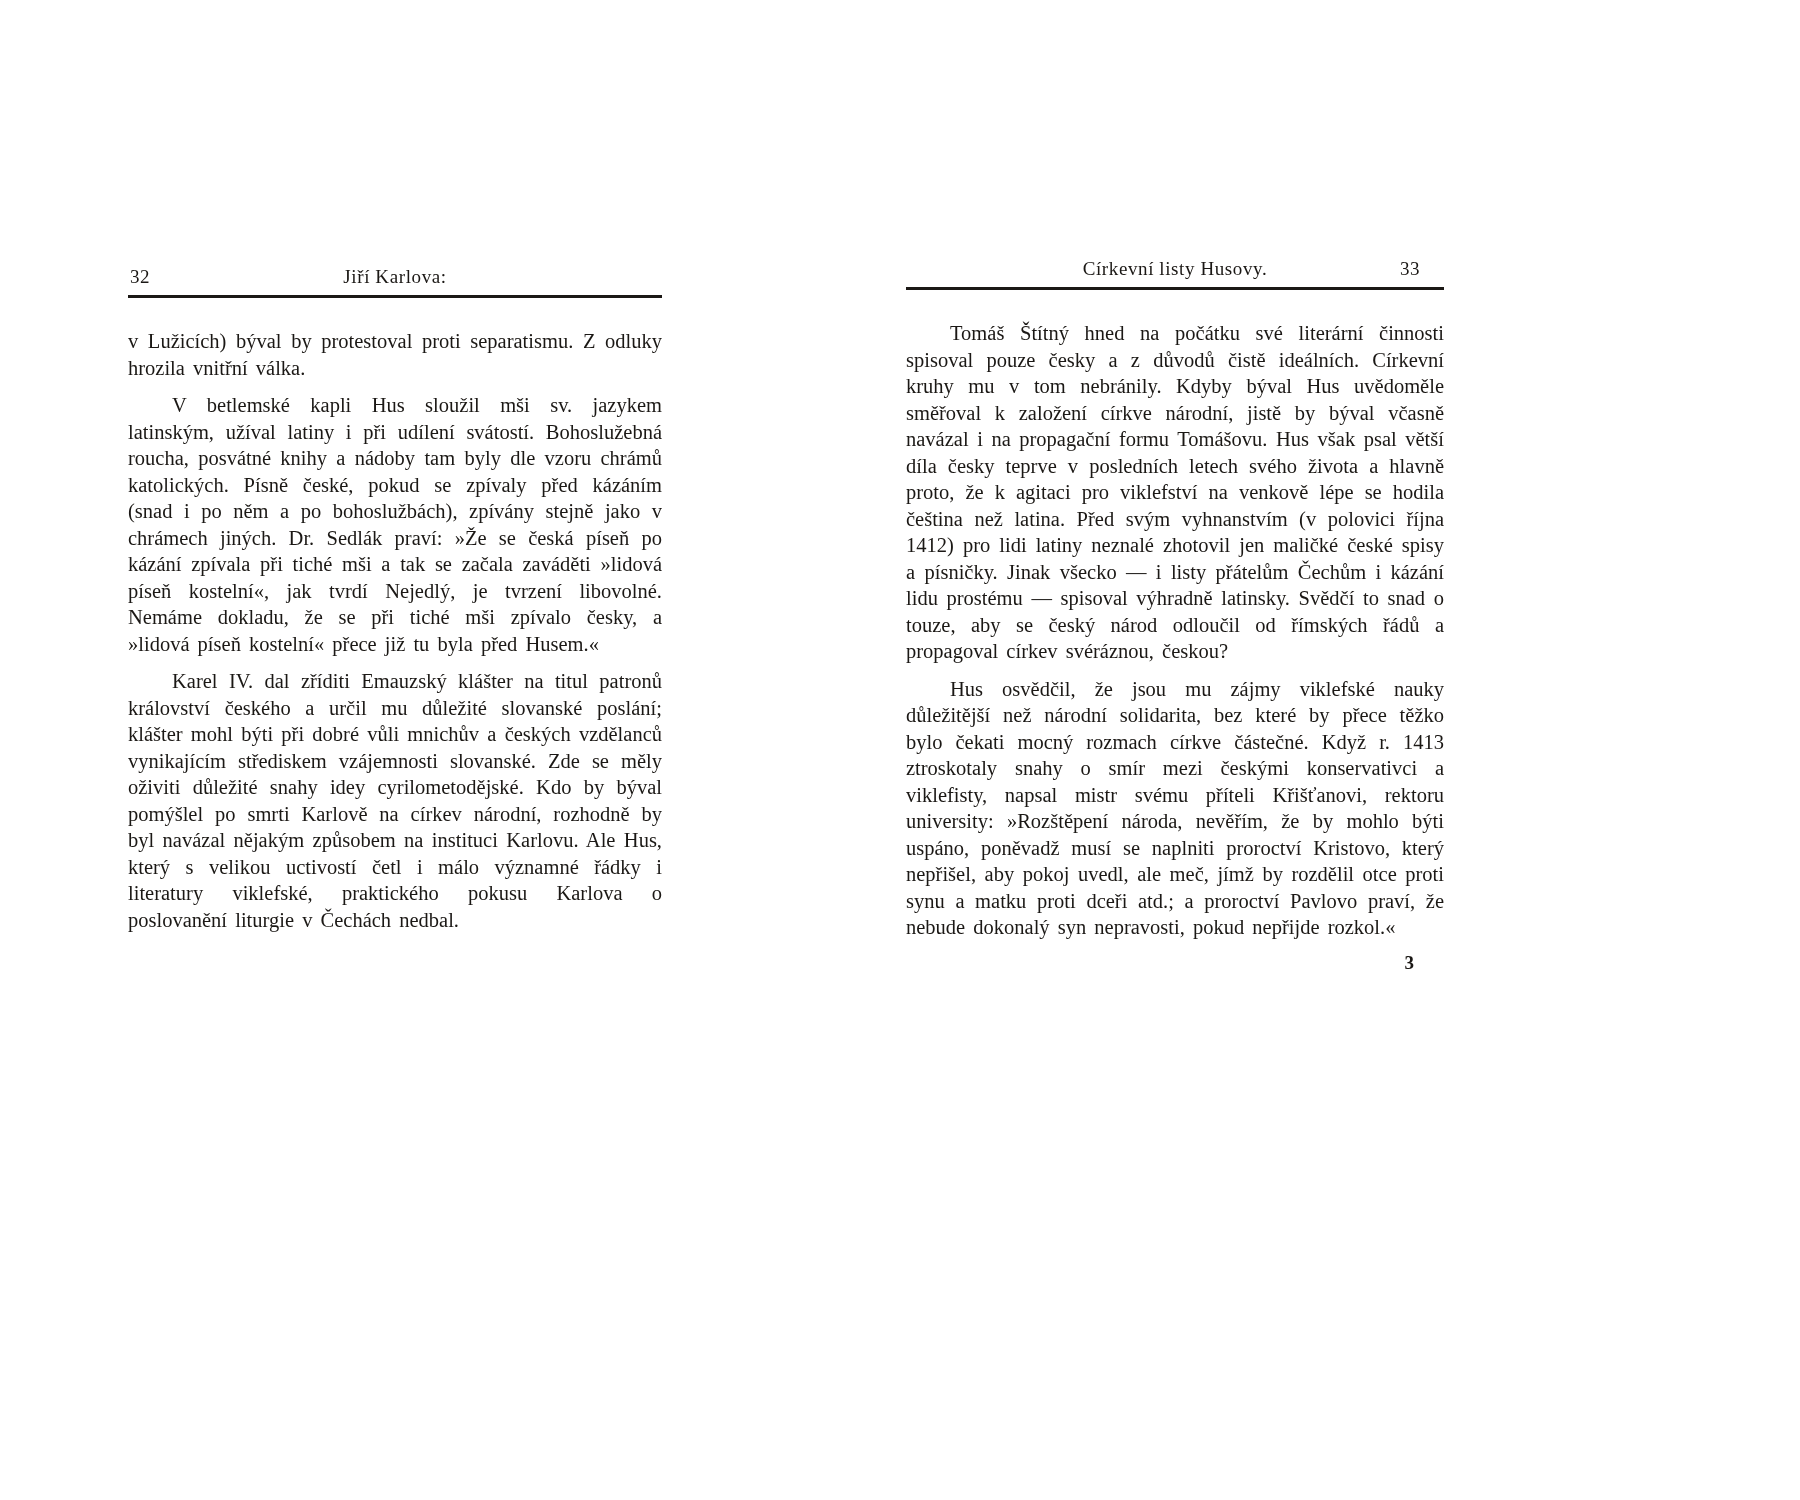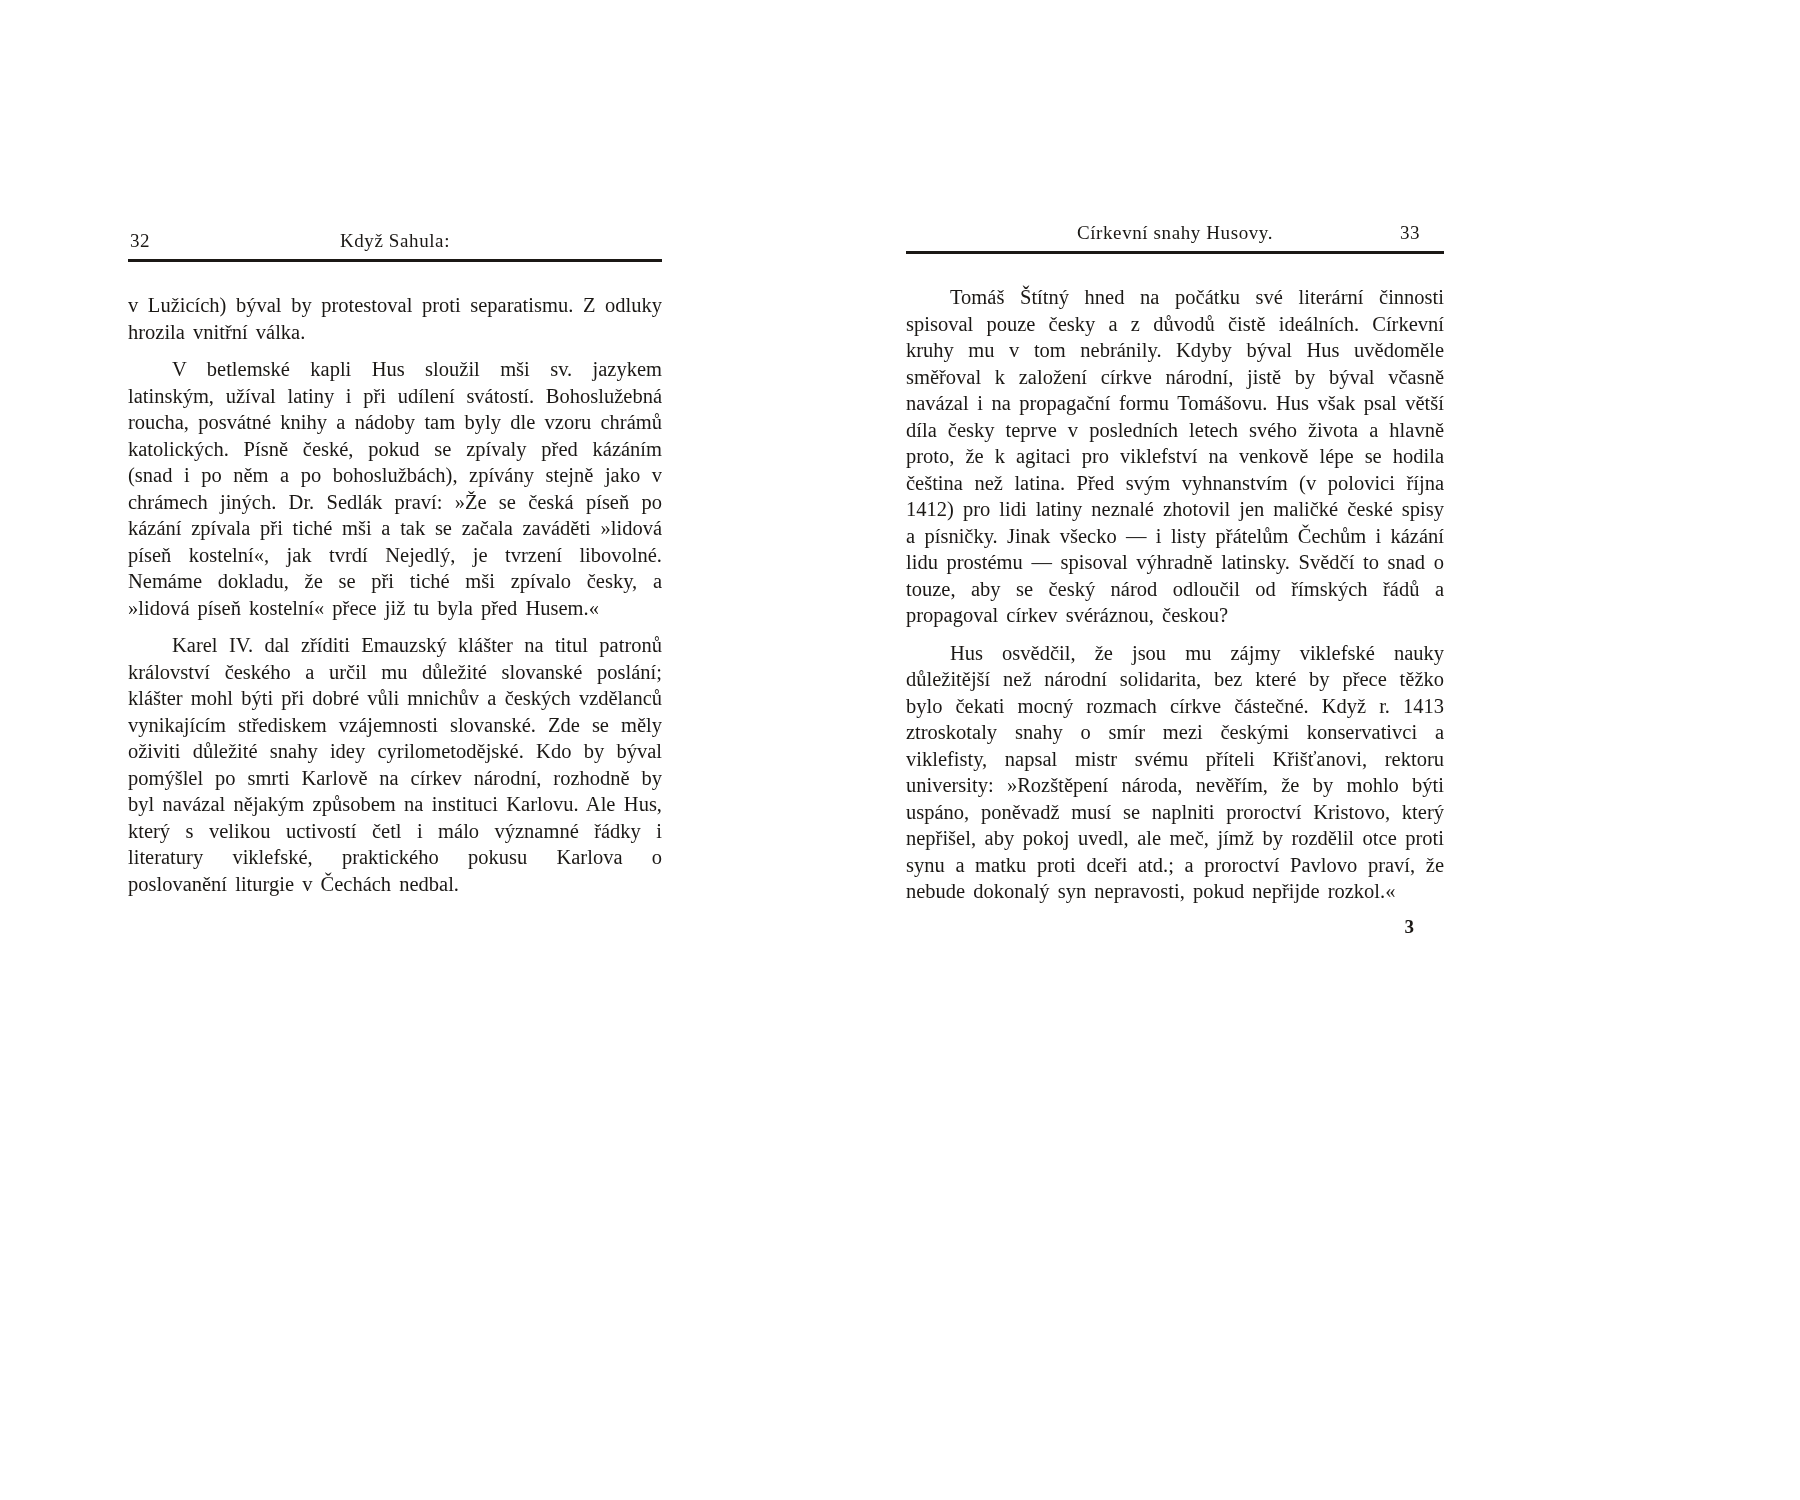--- a/index.html
+++ b/index.html
@@ -27,20 +27,21 @@
     left: 906px;
     top: 222px;
     width: 538px;
   }
   .page-header {
     display: flex;
     align-items: baseline;
     font-size: 19px;
     letter-spacing: 0.6px;
     padding: 0 2px 7px 2px;
+    margin-top: 36px;
   }
   .page-header .pn {
     width: 64px;
     flex: 0 0 auto;
   }
   .page-header .pn.right {
     text-align: center;
   }
   .page-header .title {
     flex: 1 1 auto;
@@ -70,35 +71,35 @@
     font-weight: bold;
     margin-top: 2px;
   }
 </style>
 </head>
 <body>
 
 <div class="page-col" id="left-col">
   <div class="page-header">
     <span class="pn">32</span>
-    <span class="title">Když Sahula:</span>
+    <span class="title">Jiří Karlova:</span>
     <span class="pn right"></span>
   </div>
   <div class="header-rule"></div>
   <div class="body-text">
     <p class="no-indent">v Lužicích) býval by protestoval proti separatismu. Z odluky hrozila vnitřní válka.</p>
     <p>V betlemské kapli Hus sloužil mši sv. jazykem latinským, užíval latiny i při udílení svátostí. Bohoslužebná roucha, posvátné knihy a nádoby tam byly dle vzoru chrámů katolických. Písně české, pokud se zpívaly před kázáním (snad i po něm a po bohoslužbách), zpívány stejně jako v chrámech jiných. Dr. Sedlák praví: »Že se česká píseň po kázání zpívala při tiché mši a tak se začala zaváděti »lidová píseň kostelní«, jak tvrdí Nejedlý, je tvrzení libovolné. Nemáme dokladu, že se při tiché mši zpívalo česky, a »lidová píseň kostelní« přece již tu byla před Husem.«</p>
     <p>Karel IV. dal zříditi Emauzský klášter na titul patronů království českého a určil mu důležité slovanské poslání; klášter mohl býti při dobré vůli mnichův a českých vzdělanců vynikajícím střediskem vzájemnosti slovanské. Zde se měly oživiti důležité snahy idey cyrilometodějské. Kdo by býval pomýšlel po smrti Karlově na církev národní, rozhodně by byl navázal nějakým způsobem na instituci Karlovu. Ale Hus, který s velikou uctivostí četl i málo významné řádky i literatury viklefské, praktického pokusu Karlova o poslovanění liturgie v Čechách nedbal.</p>
   </div>
 </div>
 
 <div class="page-col" id="right-col">
   <div class="page-header">
     <span class="pn"></span>
-    <span class="title">Církevní snahy Husovy.</span>
+    <span class="title">Církevní listy Husovy.</span>
     <span class="pn right">33</span>
   </div>
   <div class="header-rule"></div>
   <div class="body-text">
     <p>Tomáš Štítný hned na počátku své literární činnosti spisoval pouze česky a z důvodů čistě ideálních. Církevní kruhy mu v tom nebránily. Kdyby býval Hus uvědoměle směřoval k založení církve národní, jistě by býval včasně navázal i na propagační formu Tomášovu. Hus však psal větší díla česky teprve v posledních letech svého života a hlavně proto, že k agitaci pro viklefství na venkově lépe se hodila čeština než latina. Před svým vyhnanstvím (v polovici října 1412) pro lidi latiny neznalé zhotovil jen maličké české spisy a písničky. Jinak všecko — i listy přátelům Čechům i kázání lidu prostému — spisoval výhradně latinsky. Svědčí to snad o touze, aby se český národ odloučil od římských řádů a propagoval církev svéráznou, českou?</p>
     <p>Hus osvědčil, že jsou mu zájmy viklefské nauky důležitější než národní solidarita, bez které by přece těžko bylo čekati mocný rozmach církve částečné. Když r. 1413 ztroskotaly snahy o smír mezi českými konservativci a viklefisty, napsal mistr svému příteli Křišťanovi, rektoru university: »Rozštěpení národa, nevěřím, že by mohlo býti uspáno, poněvadž musí se naplniti proroctví Kristovo, který nepřišel, aby pokoj uvedl, ale meč, jímž by rozdělil otce proti synu a matku proti dceři atd.; a proroctví Pavlovo praví, že nebude dokonalý syn nepravosti, pokud nepřijde rozkol.«</p>
   </div>
   <div class="signature-mark">3</div>
 </div>
 

